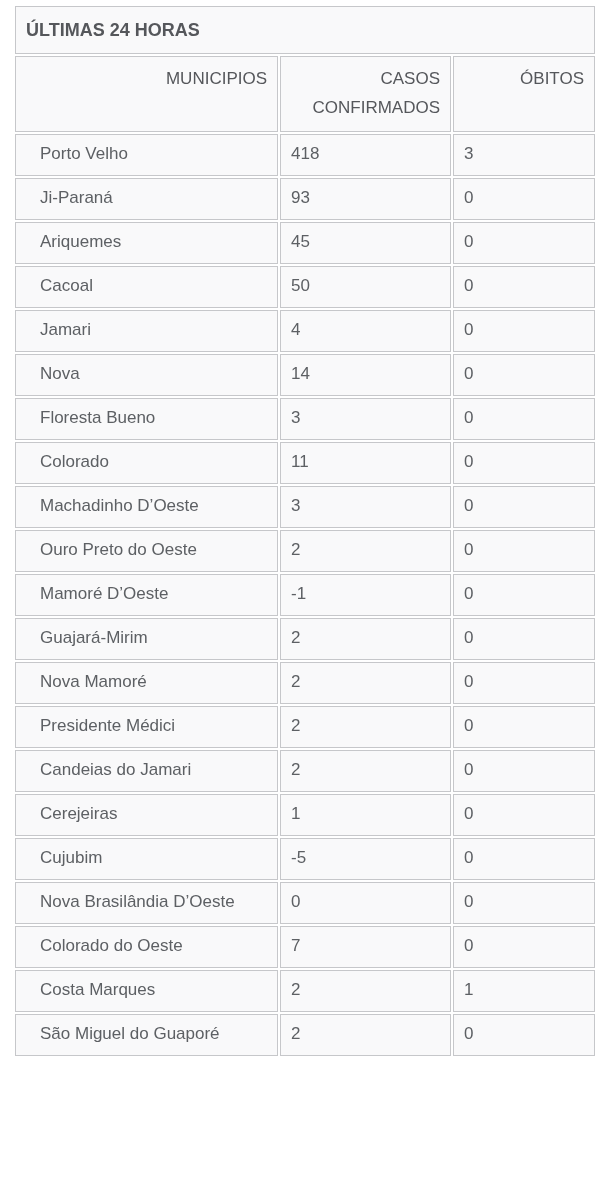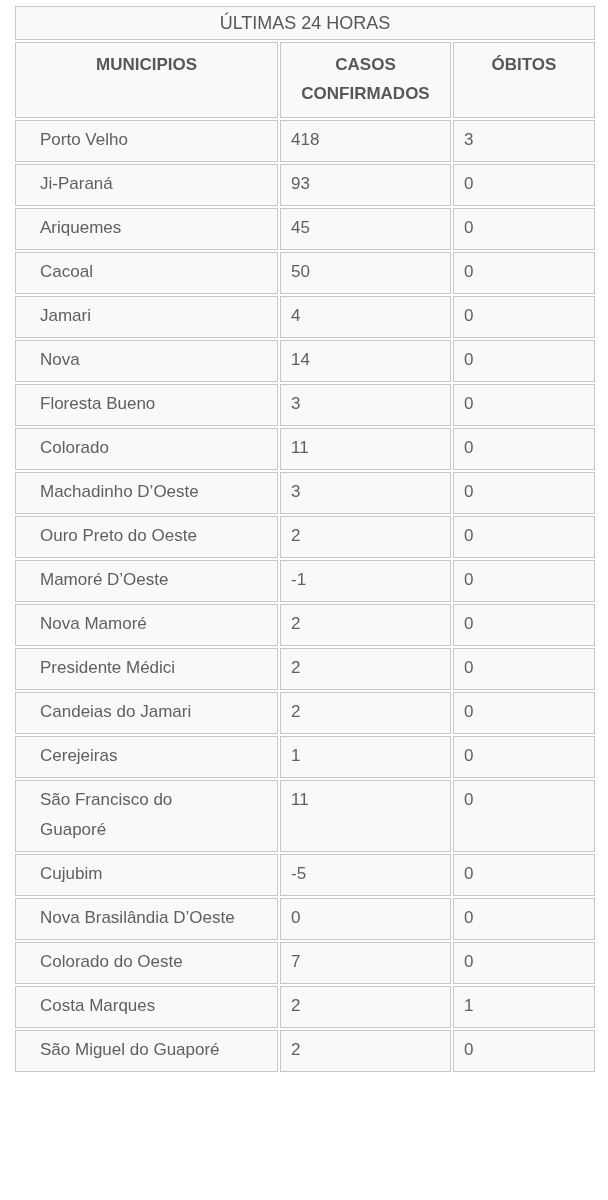--- a/index.html
+++ b/index.html
@@ -26,33 +26,33 @@
   col.c1 { width: 263px; }
   col.c2 { width: 171px; }
   col.c3 { width: 142px; }
   th, td {
     border: 1px solid #c6c7ca;
     background: #f9f9fa;
     box-sizing: border-box;
     overflow: hidden;
   }
   th.title-cell {
-    font-weight: 400;
+    font-weight: 700;
     font-size: 18px;
     line-height: 30px;
-    padding: 1px 10px;
-    text-align: center;
+    padding: 8px 10px;
+    text-align: left;
     color: #55575b;
   }
   th.col-h {
-    font-weight: 700;
+    font-weight: 400;
     font-size: 17px;
     line-height: 29px;
     padding: 7px 10px 9px;
-    text-align: center;
+    text-align: right;
     vertical-align: top;
     color: #55575b;
   }
   td {
     font-size: 17px;
     line-height: 30px;
     padding: 4px 10px 6px;
     color: #5d6064;
     text-align: left;
     vertical-align: top;
@@ -144,20 +144,25 @@
     <td class="num">2</td>
     <td class="num">0</td>
   </tr>
 
   <tr>
     <td class="name">Mamoré D’Oeste</td>
     <td class="num">-1</td>
     <td class="num">0</td>
   </tr>
 
+  <tr>
+    <td class="name">Guajará-Mirim</td>
+    <td class="num">2</td>
+    <td class="num">0</td>
+  </tr>
 
   <tr>
     <td class="name">Nova Mamoré</td>
     <td class="num">2</td>
     <td class="num">0</td>
   </tr>
 
   <tr>
     <td class="name">Presidente Médici</td>
     <td class="num">2</td>
@@ -169,26 +174,20 @@
     <td class="num">2</td>
     <td class="num">0</td>
   </tr>
 
   <tr>
     <td class="name">Cerejeiras</td>
     <td class="num">1</td>
     <td class="num">0</td>
   </tr>
 
-  <tr>
-    <td class="name">São Francisco do
-Guaporé</td>
-    <td class="num">11</td>
-    <td class="num">0</td>
-  </tr>
 
   <tr>
     <td class="name">Cujubim</td>
     <td class="num">-5</td>
     <td class="num">0</td>
   </tr>
 
   <tr>
     <td class="name">Nova Brasilândia D’Oeste</td>
     <td class="num">0</td>

